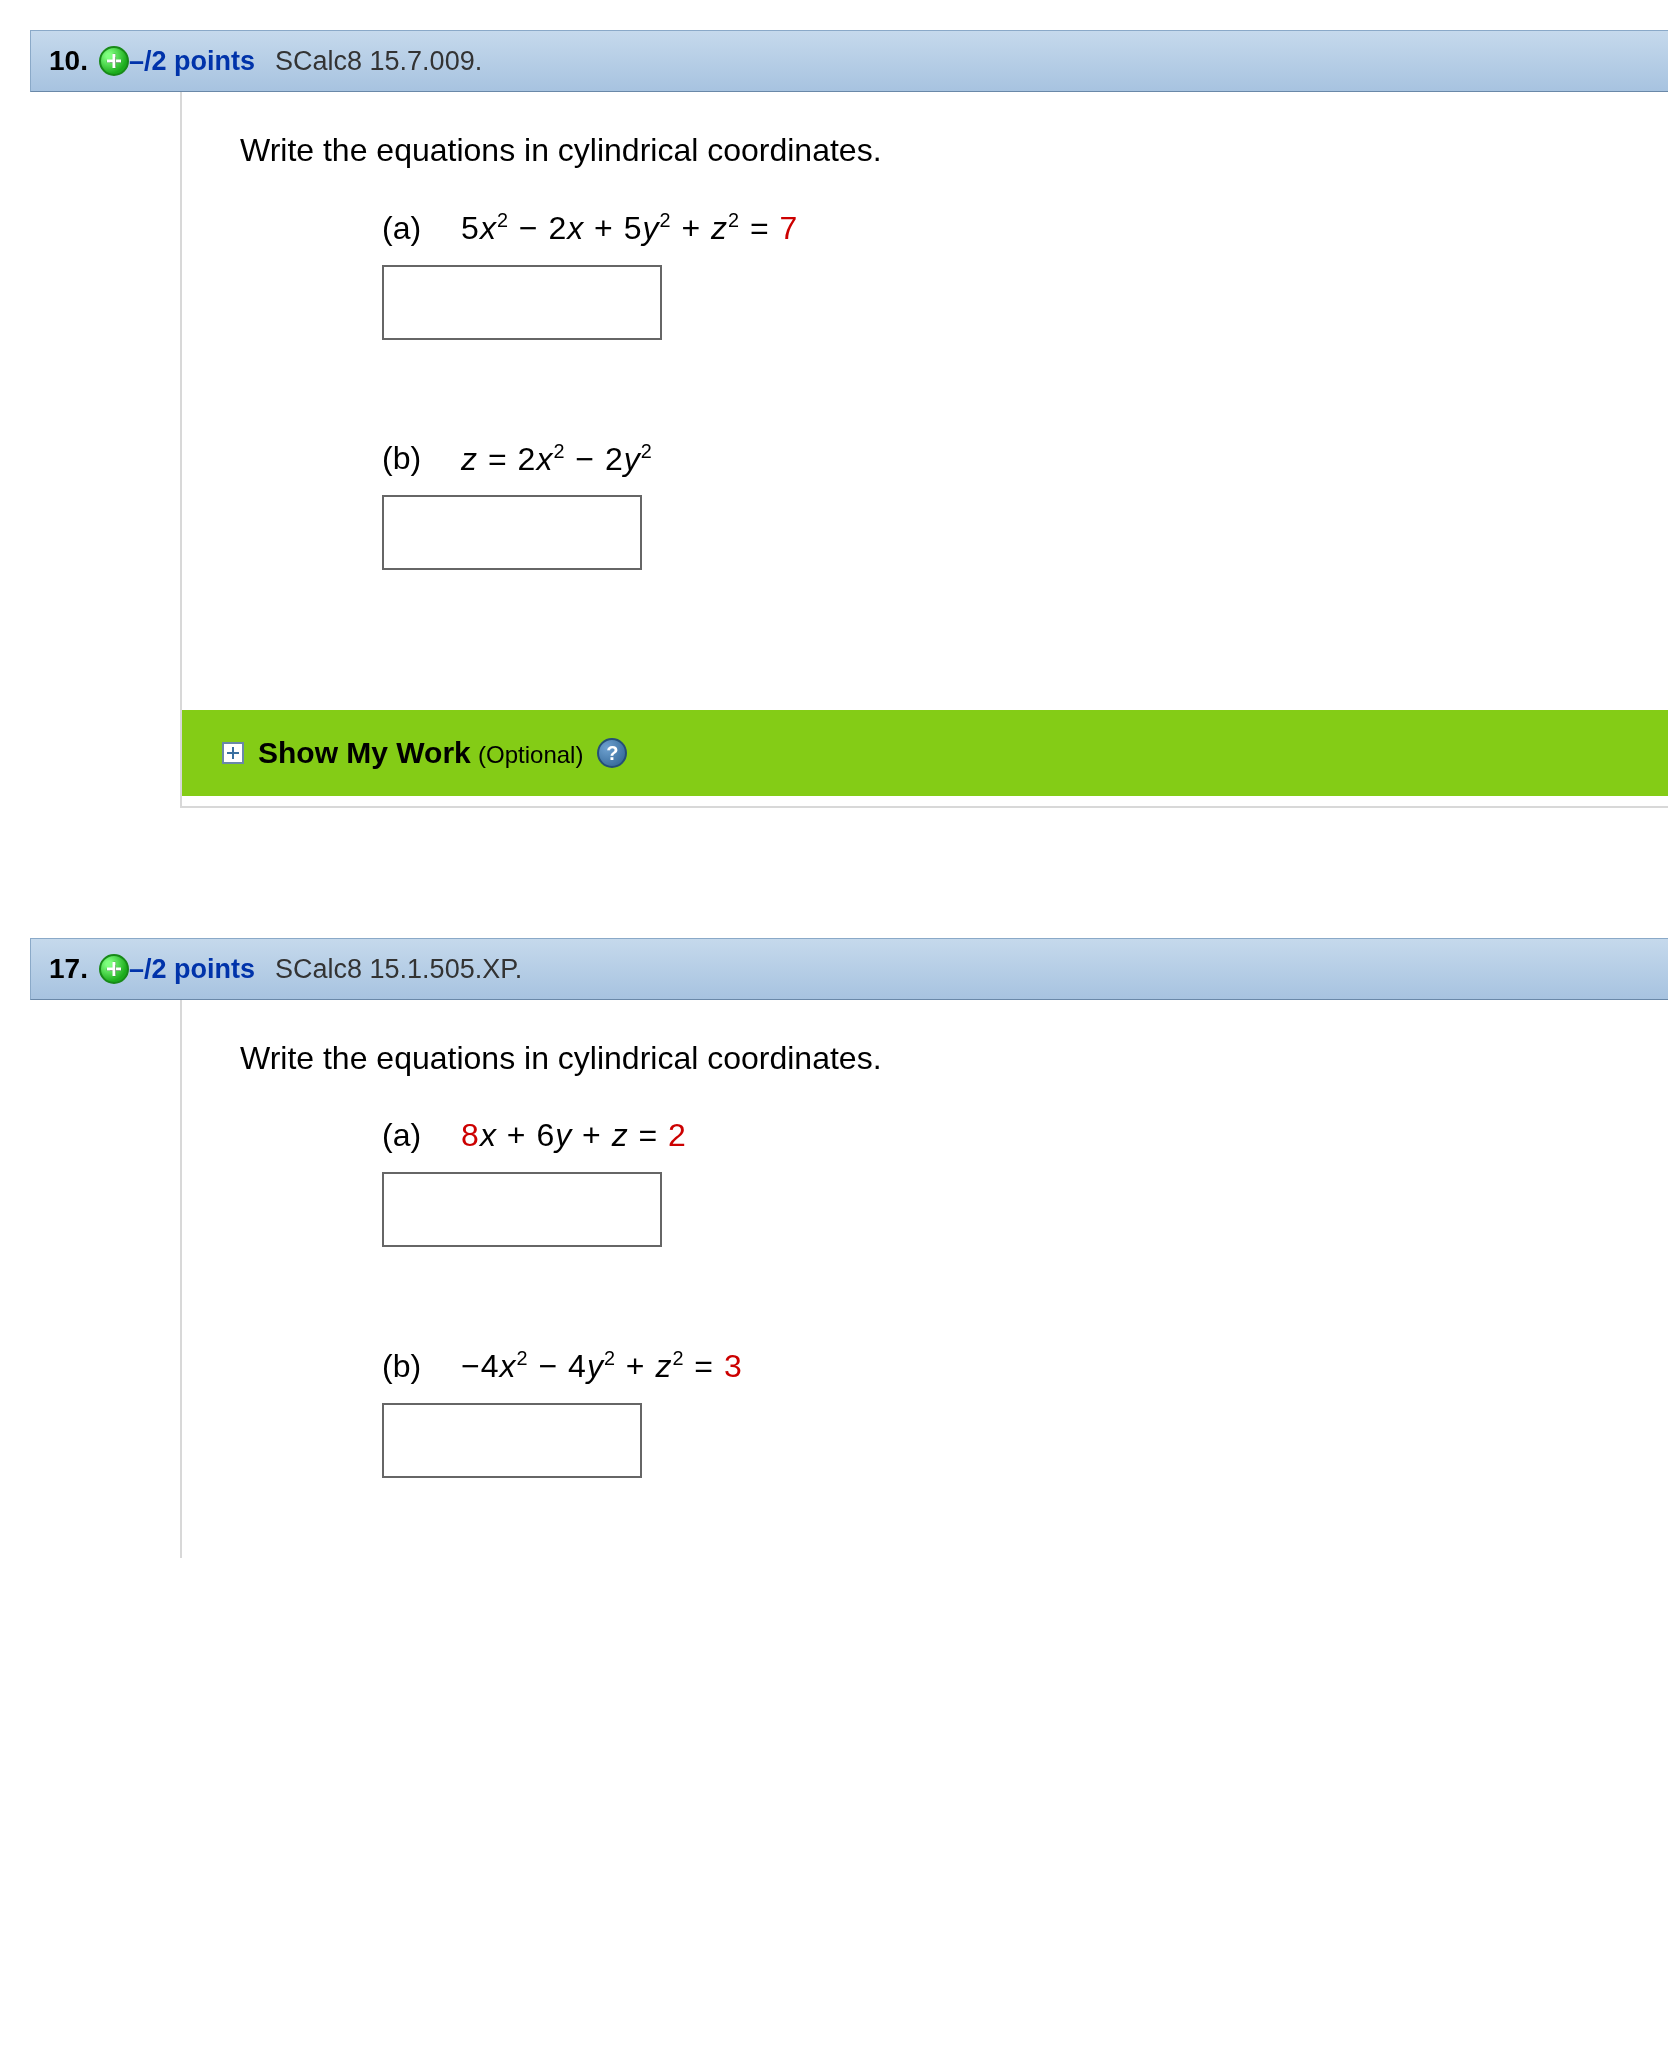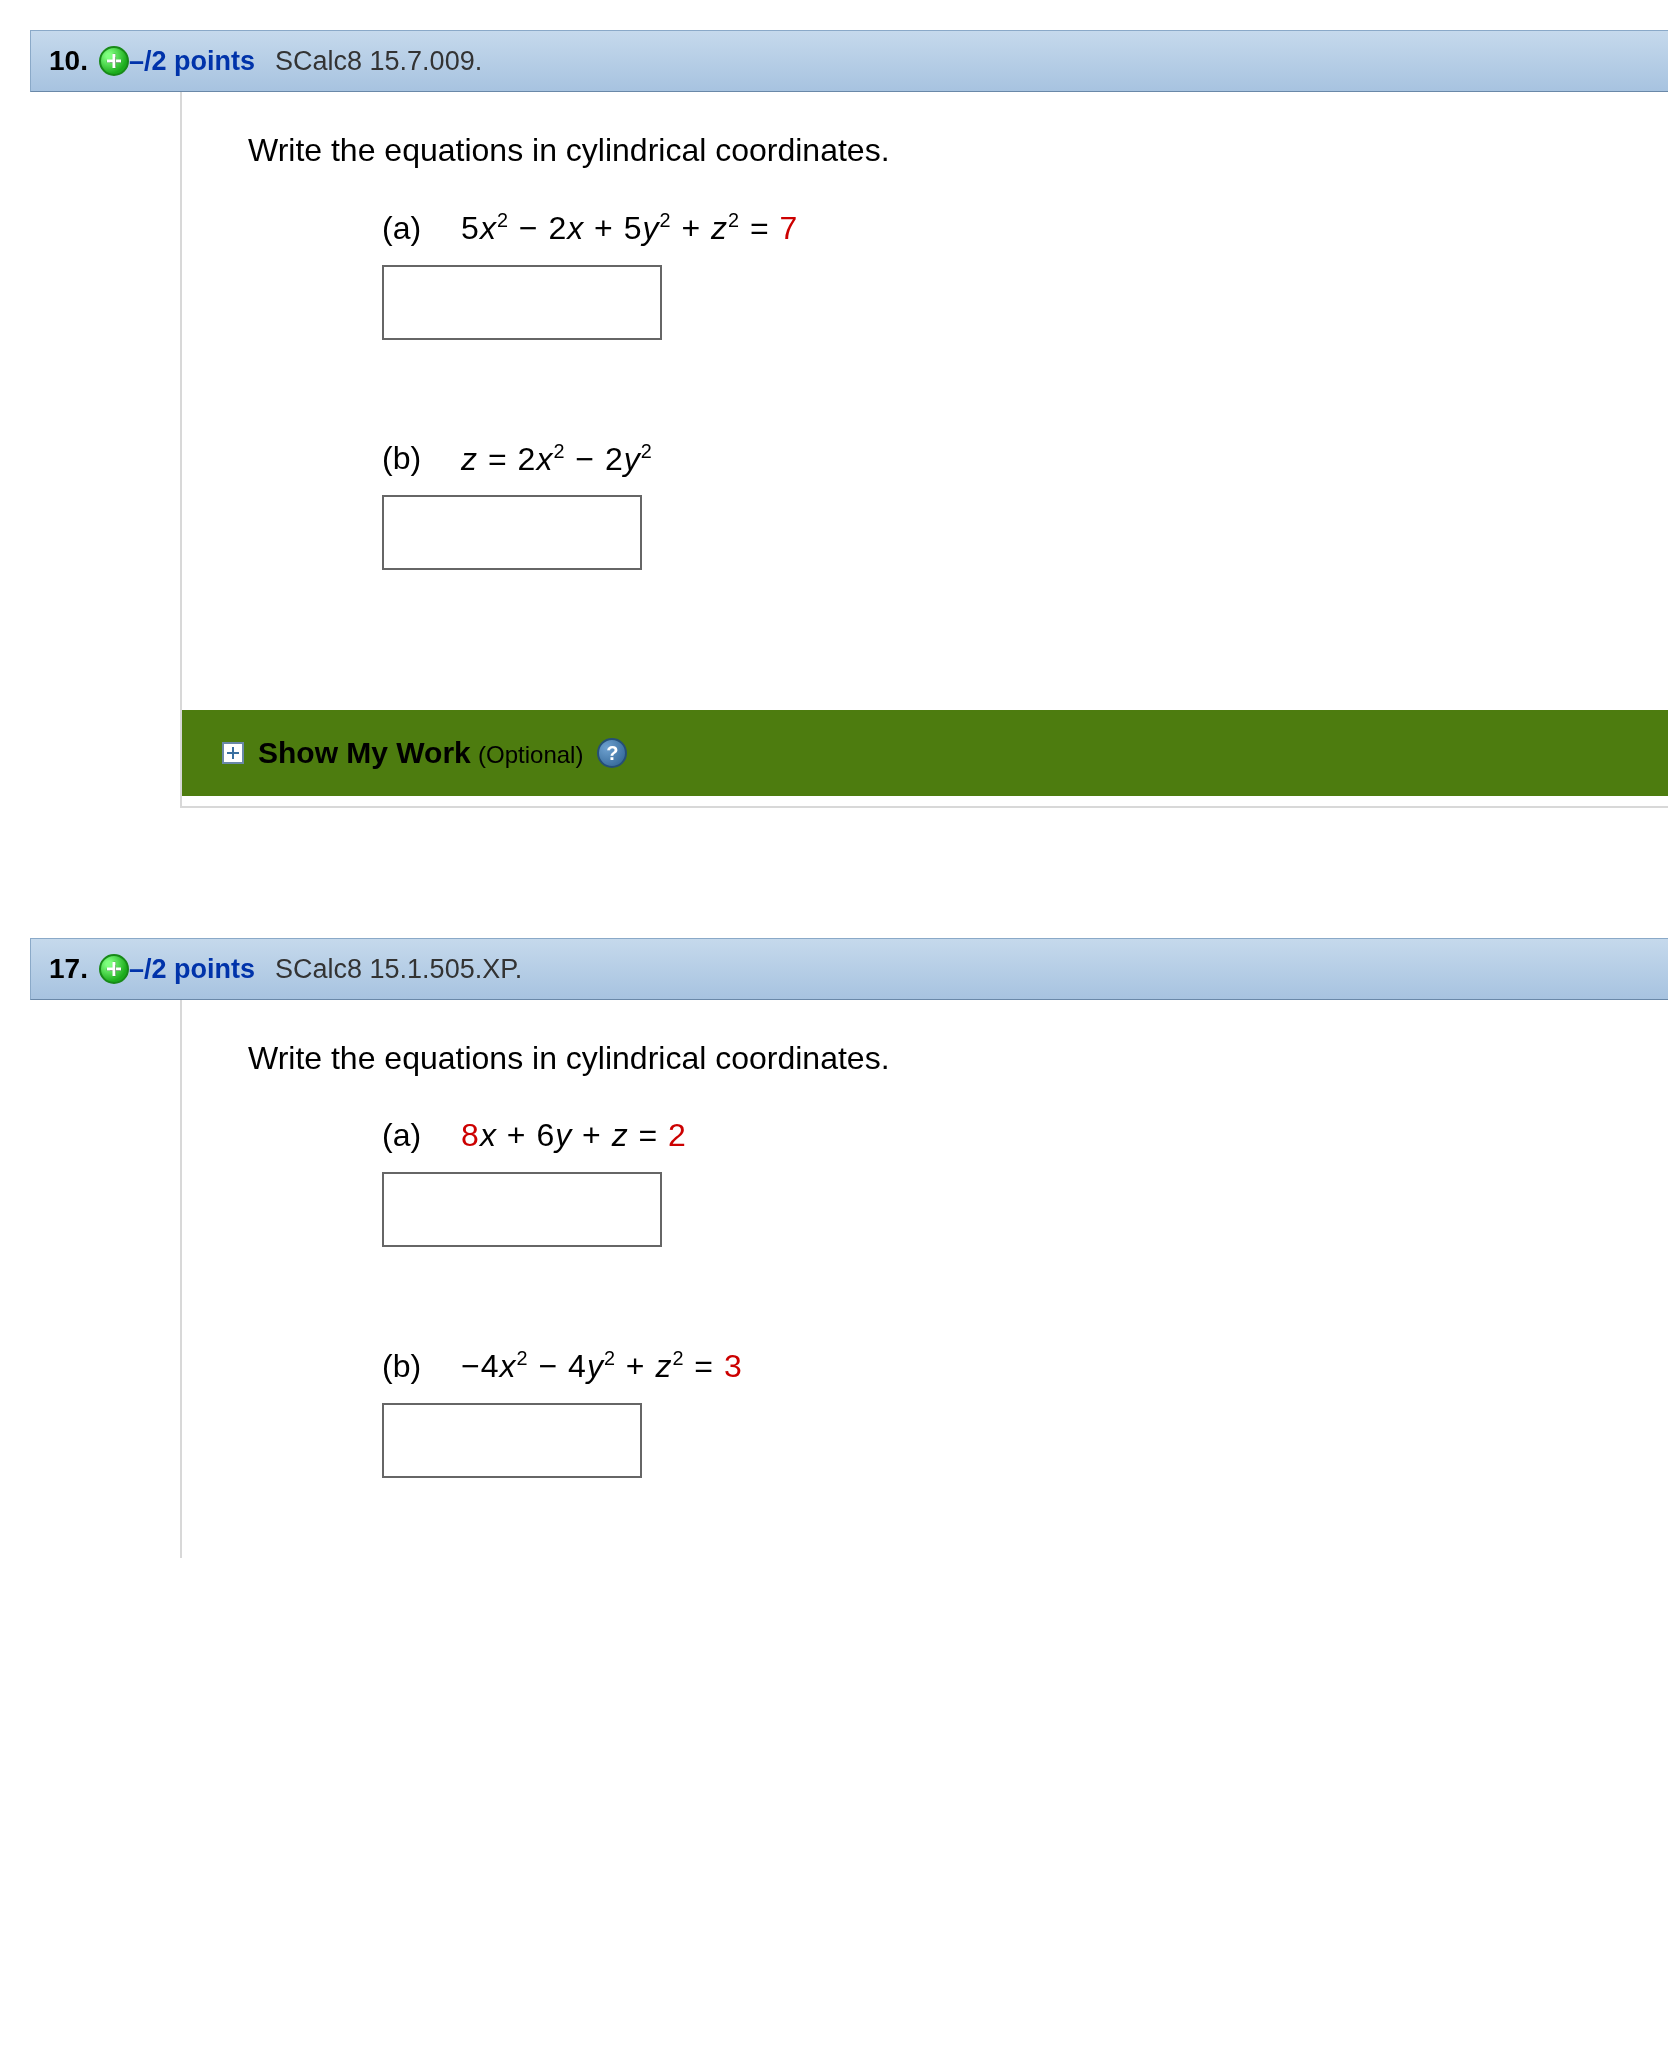--- a/index.html
+++ b/index.html
@@ -66,21 +66,21 @@
     border-left: 2px solid #d8d8d8;
     border-bottom: 2px solid #d8d8d8;
     padding: 0;
     background: #fff;
   }
   .q-inner {
     padding: 30px 40px 40px 50px;
   }
   .prompt {
     font-size: 32px;
-    margin: 10px 0 40px 16px;
+    margin: 10px 0 40px 8px;
   }
   .part {
     margin-left: 150px;
     margin-bottom: 100px;
   }
   .part:last-of-type { margin-bottom: 40px; }
   .part-row {
     display: flex;
     align-items: baseline;
     gap: 40px;
@@ -105,21 +105,21 @@
     margin-top: 18px;
     width: 280px;
     height: 75px;
     border: 2px solid #666;
     background: #fff;
     font-size: 26px;
     padding: 6px 10px;
   }
   .answer-box.narrow { width: 260px; }
   .show-work {
-    background: #4d7c0f;
+    background: #84cc16;
     margin: 60px 0 0 0;
     padding: 26px 40px;
     display: flex;
     align-items: center;
     gap: 14px;
     cursor: pointer;
   }
   .sw-toggle {
     width: 22px; height: 22px;
     border: 2px solid #6a88a8;

